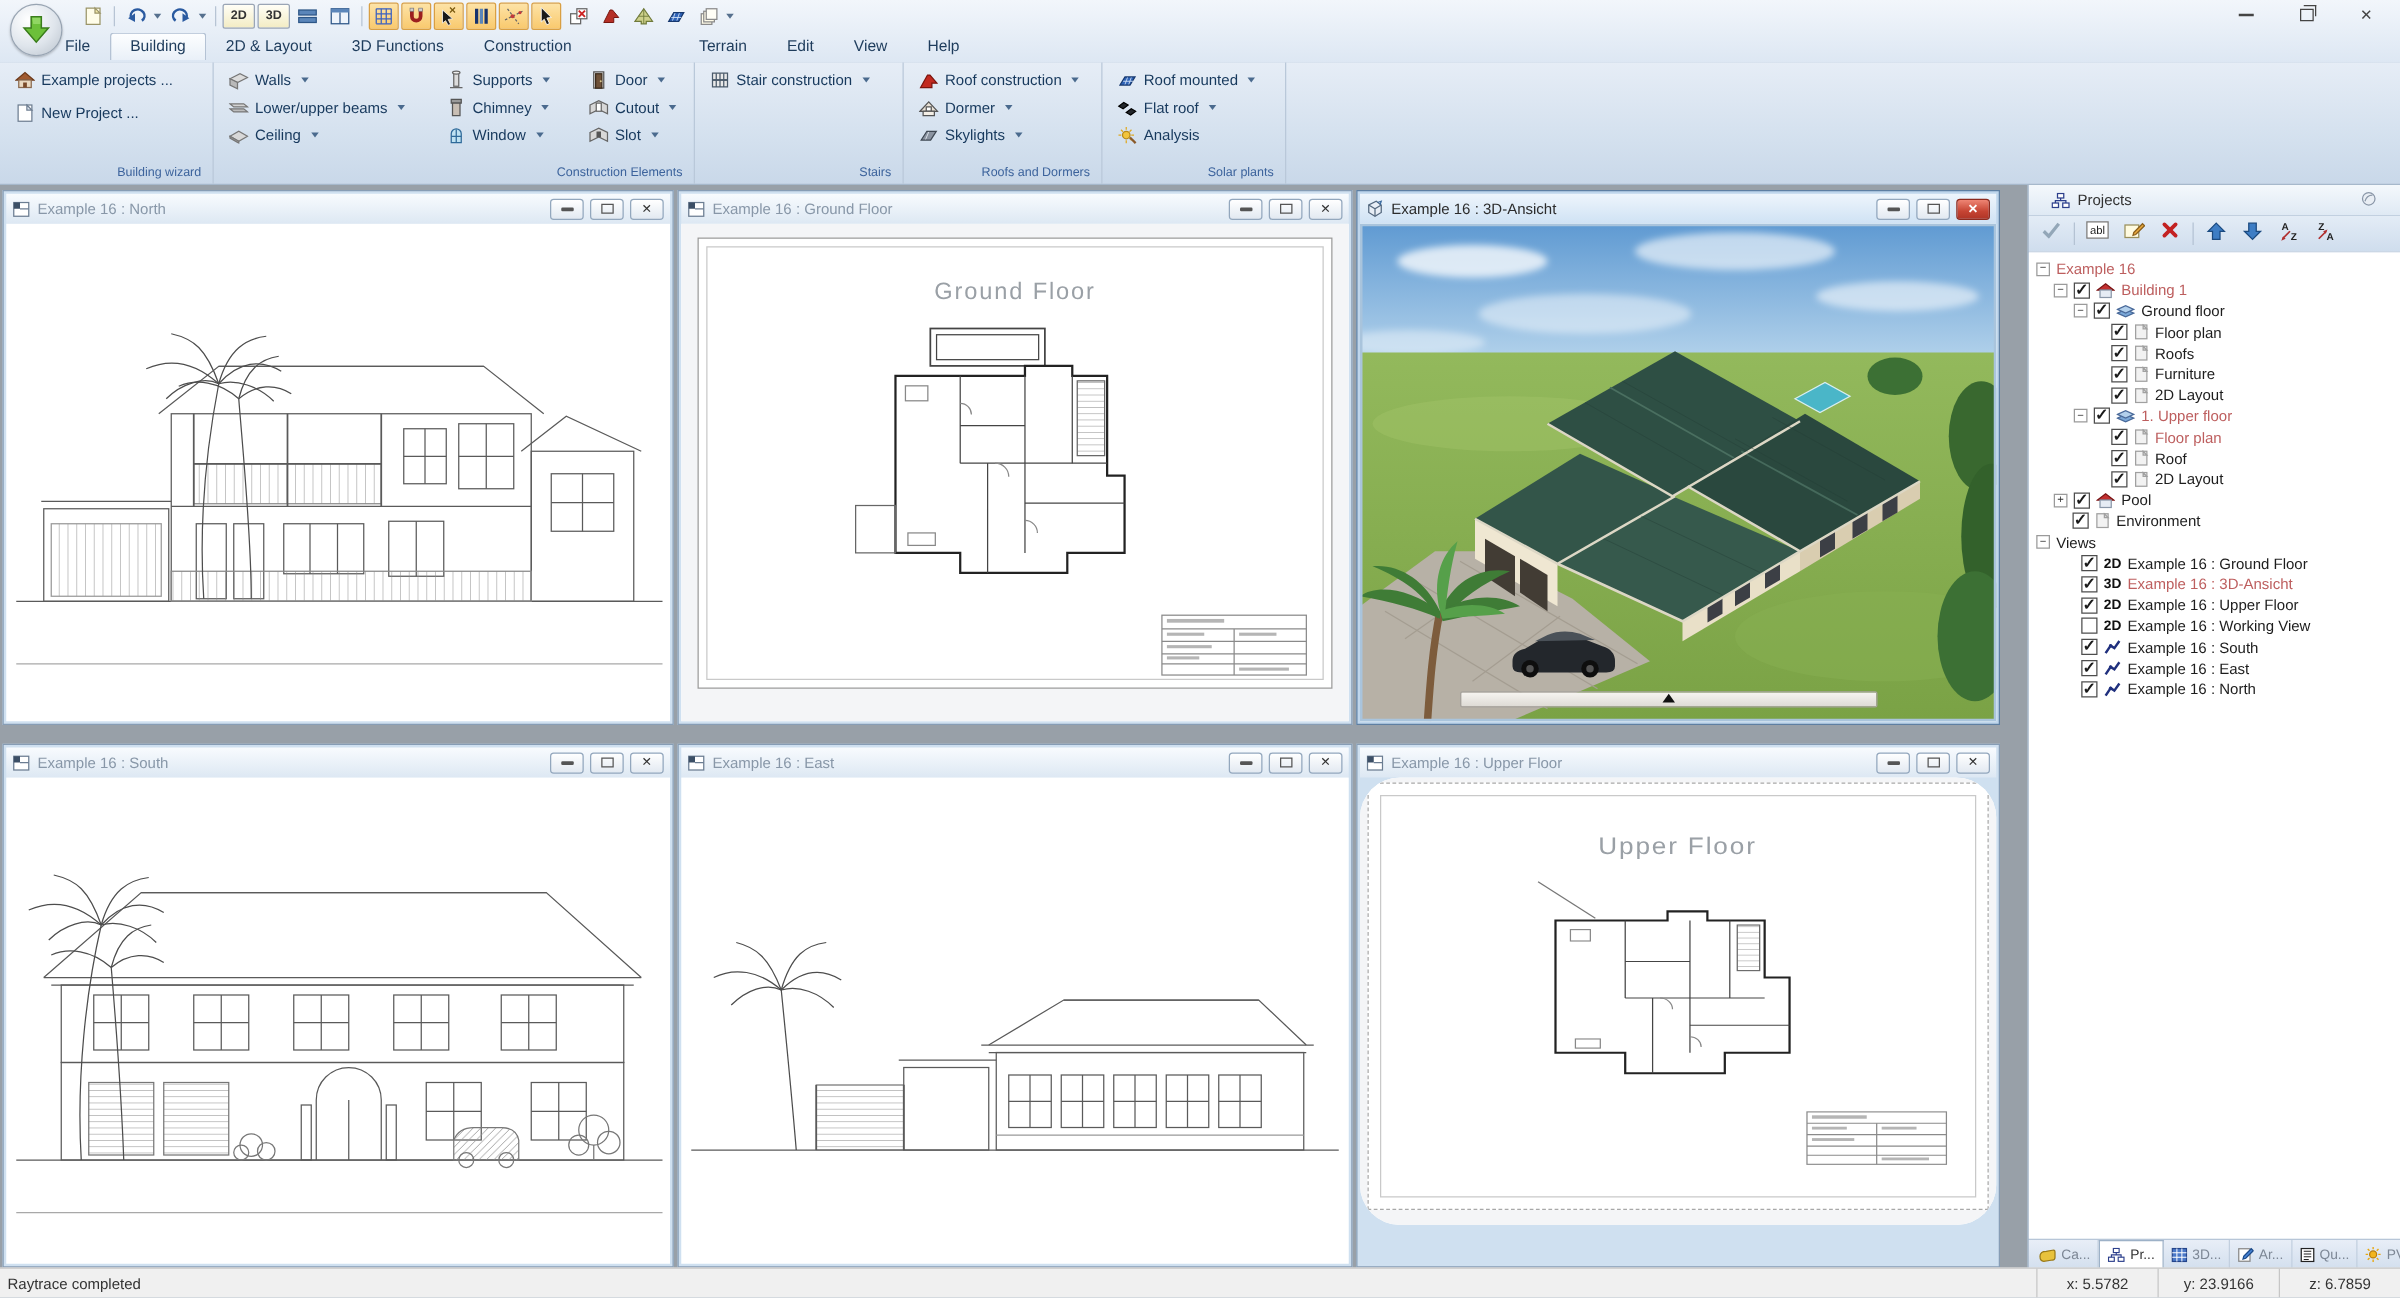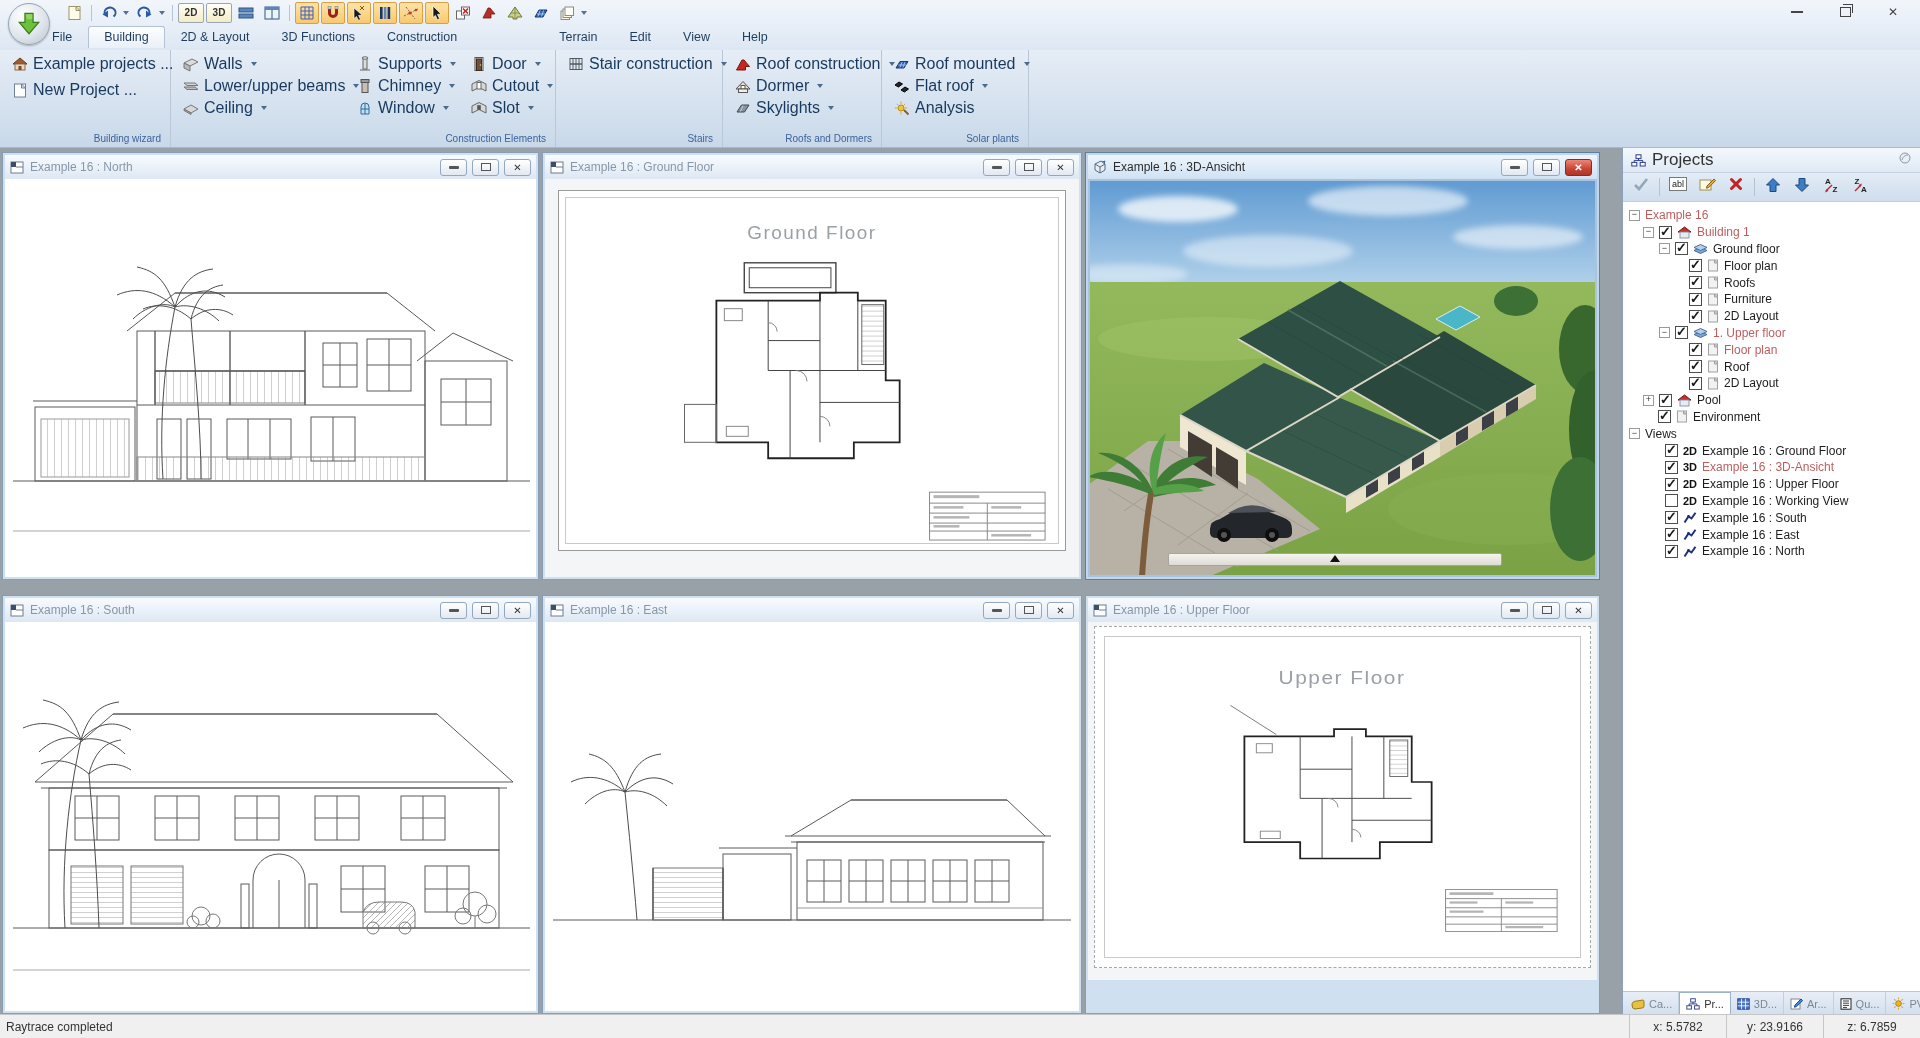--- a/index.html
+++ b/index.html
@@ -28,21 +28,21 @@
   .tab{padding:3px 15px 4px 15px;font-size:12.5px;color:#1e3c5c;border:1px solid transparent;border-bottom:none;border-radius:3px 3px 0 0;}
   .tab.active{background:linear-gradient(#fdfeff,#e9f0f8);border-color:#b4c2d4;}
   .tabgap{width:70px;}
 
   
   .ribbon{position:absolute;left:0;top:50px;right:0;height:97px;background:linear-gradient(#e6edf6,#d3e0ee 65%,#c9d8e9);
     border-bottom:1px solid #a6b8cb;display:flex;align-items:stretch;padding:0;}
   .rgroup{display:flex;flex-direction:column;border-right:1px solid #b9c8d9;padding:4px 9px 0 9px;}
   .rbody{display:flex;gap:16px;flex:1;}
   .rcol{display:flex;flex-direction:column;gap:2px;}
-  .rbtn{display:flex;align-items:center;gap:5px;font-size:16px;color:#17395d;height:20px;padding:0 2px;white-space:nowrap;border-radius:2px;}
+  .rbtn{display:flex;align-items:center;gap:5px;font-size:12px;color:#17395d;height:20px;padding:0 2px;white-space:nowrap;border-radius:2px;}
   .ricon{width:17px;height:16px;display:inline-flex;align-items:center;justify-content:center;flex:0 0 auto;}
   .caret{width:0;height:0;border-left:3.5px solid transparent;border-right:3.5px solid transparent;border-top:4px solid #4a6a8e;margin-left:3px;}
   .glabel{margin-top:auto;text-align:right;font-size:10px;color:#3c639c;padding:3px 0 3px;}
 
   
   .mdi{position:absolute;left:0;top:148px;right:0;bottom:23px;background:#98a0a8;}
   .mwin{position:absolute;border:1px solid #879db5;background:#cfe0f0;padding:2px;box-sizing:border-box;}
   .mwin.active{border-color:#5e7fa2;background:#bfd6ec;}
   .mtitle{height:24px;display:flex;align-items:center;gap:6px;padding:0 5px;
     background:linear-gradient(#f8fbfe,#dde8f3);font-size:12px;color:#8897a8;}
@@ -62,21 +62,21 @@
   .sheet.dashed{border:1px dashed #a8a8a8;}
 
   .slider3d{position:absolute;left:80px;right:95px;bottom:11px;height:11px;border:1px solid #a7a39d;border-radius:2px;
     background:linear-gradient(#f6f4f0,#dedbd5);}
   .slider3d .handle{position:absolute;left:50%;top:1px;margin-left:-5px;width:0;height:0;
     border-left:5px solid transparent;border-right:5px solid transparent;border-bottom:7px solid #111;}
   .frame3d{position:absolute;inset:0;border:2px solid #a9c4dc;pointer-events:none;}
 
   
   .panel{position:absolute;right:0;top:0;bottom:0;width:298px;background:#eef3f8;border-left:1px solid #8aa0b8;display:flex;flex-direction:column;box-sizing:border-box;}
-  .ptitle{height:24px;display:flex;align-items:center;gap:6px;padding:0 8px;font-size:17px;color:#333;
+  .ptitle{height:24px;display:flex;align-items:center;gap:6px;padding:0 18px;font-size:12px;color:#333;
     background:linear-gradient(#f4f8fc,#dfe9f4);border-bottom:1px solid #c2d0e0;flex:0 0 auto;}
   .ptoolbar{height:28px;display:flex;align-items:center;gap:7px;padding:0 7px;flex:0 0 auto;
     background:linear-gradient(#e3ecf6,#cfdded);border-bottom:1px solid #c2d0e0;}
   .ptsep{width:1px;height:18px;background:#b4c2d3;}
   .ptbtn{width:22px;height:20px;display:flex;align-items:flex-start;justify-content:center;}
   .abl{border:1px solid #777;background:#fff;font-size:9px;padding:0 2px;color:#222;line-height:12px;}
   .tree{flex:1;background:#fff;padding:5px 2px;font-size:12px;color:#1d1d1d;overflow:hidden;}
   .trow{height:16.8px;display:flex;align-items:center;}
   .tlabel{white-space:nowrap;}
   .tlabel.red{color:#bd5e5e;}
@@ -948,21 +948,21 @@
         <span class="mbtns">
             <span class="mbtn">
               <span class="bar"></span>
             </span>
             <span class="mbtn">
               <span class="sq"></span>
             </span>
             <span class="mbtn">✕</span>
           </span>
       </div>
-      <div class="mcontent" style="height:358px;">
+      <div class="mcontent" style="height:358px;border-radius:32px;">
         <div class="sheetwrap">
           <div class="sheet dashed" style="left:6px;top:4px;right:6px;bottom:12px;">
             <div class="inner" style="inset:9px;"></div>
             <svg width="100%" height="100%" viewBox="0 0 497 373" preserveAspectRatio="none">
               <text x="248" y="62" font-size="21" fill="#9aa0a6" text-anchor="middle" letter-spacing="1.5">Upper Floor</text>
               <g stroke="#444" fill="none" stroke-width="1">
                 <line x1="182" y1="118" x2="136" y2="86" stroke="#777"></line>
                 <path d="M150,120 L240,120 L240,112 L272,112 L272,120 L318,120 L318,170 L338,170 L338,236 L286,236 L286,254 L206,254 L206,236 L150,236 Z" stroke-width="1.8" stroke="#222"></path>
                 <line x1="206" y1="120" x2="206" y2="188"></line>
                   <line x1="206" y1="156" x2="258" y2="156"></line>

